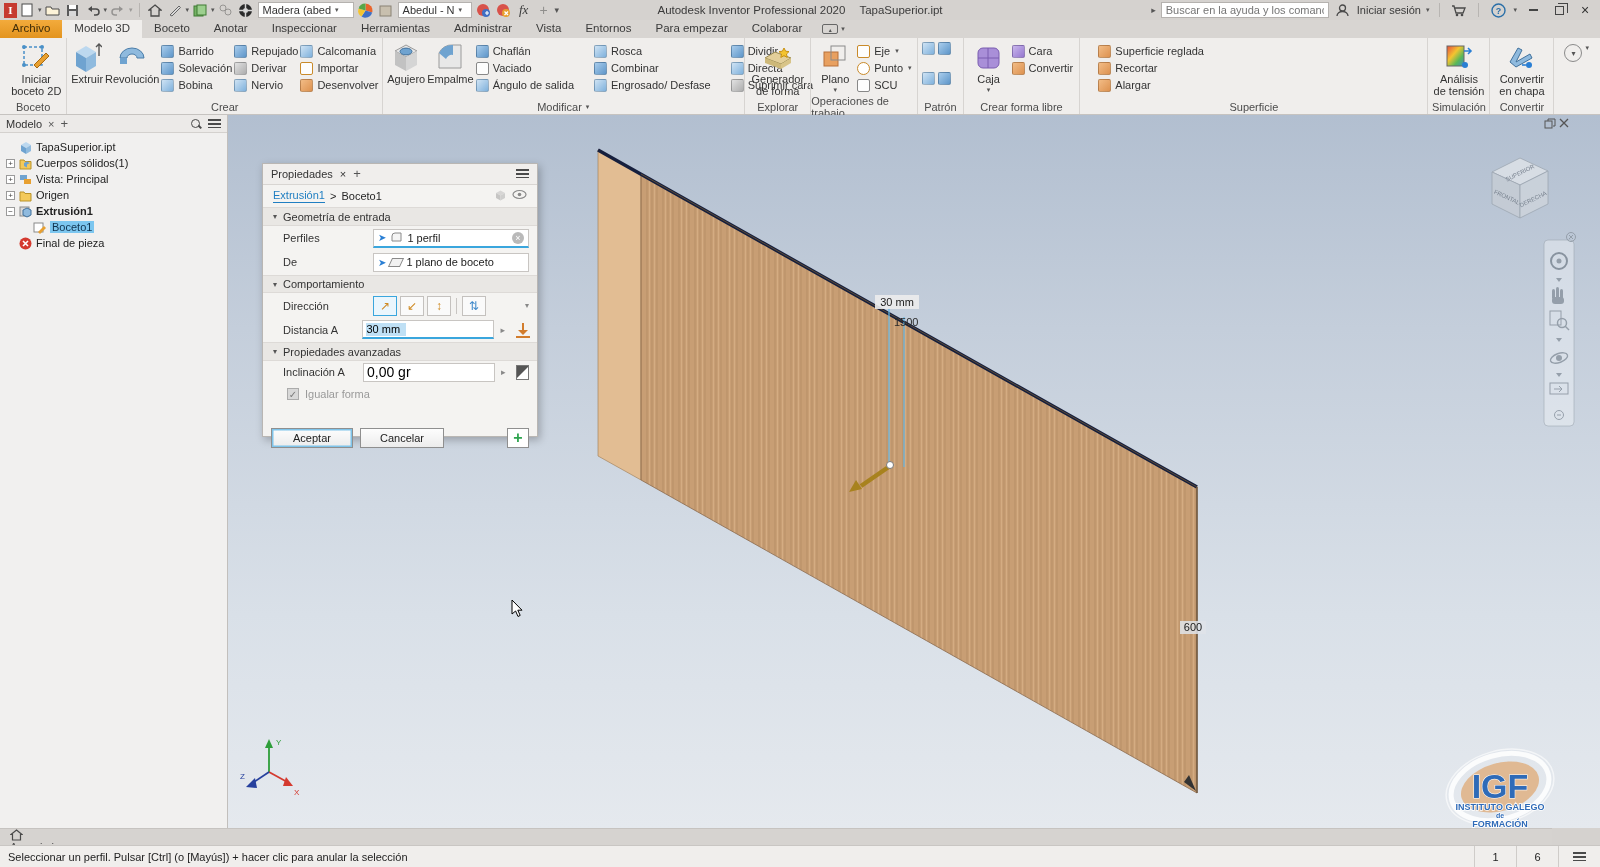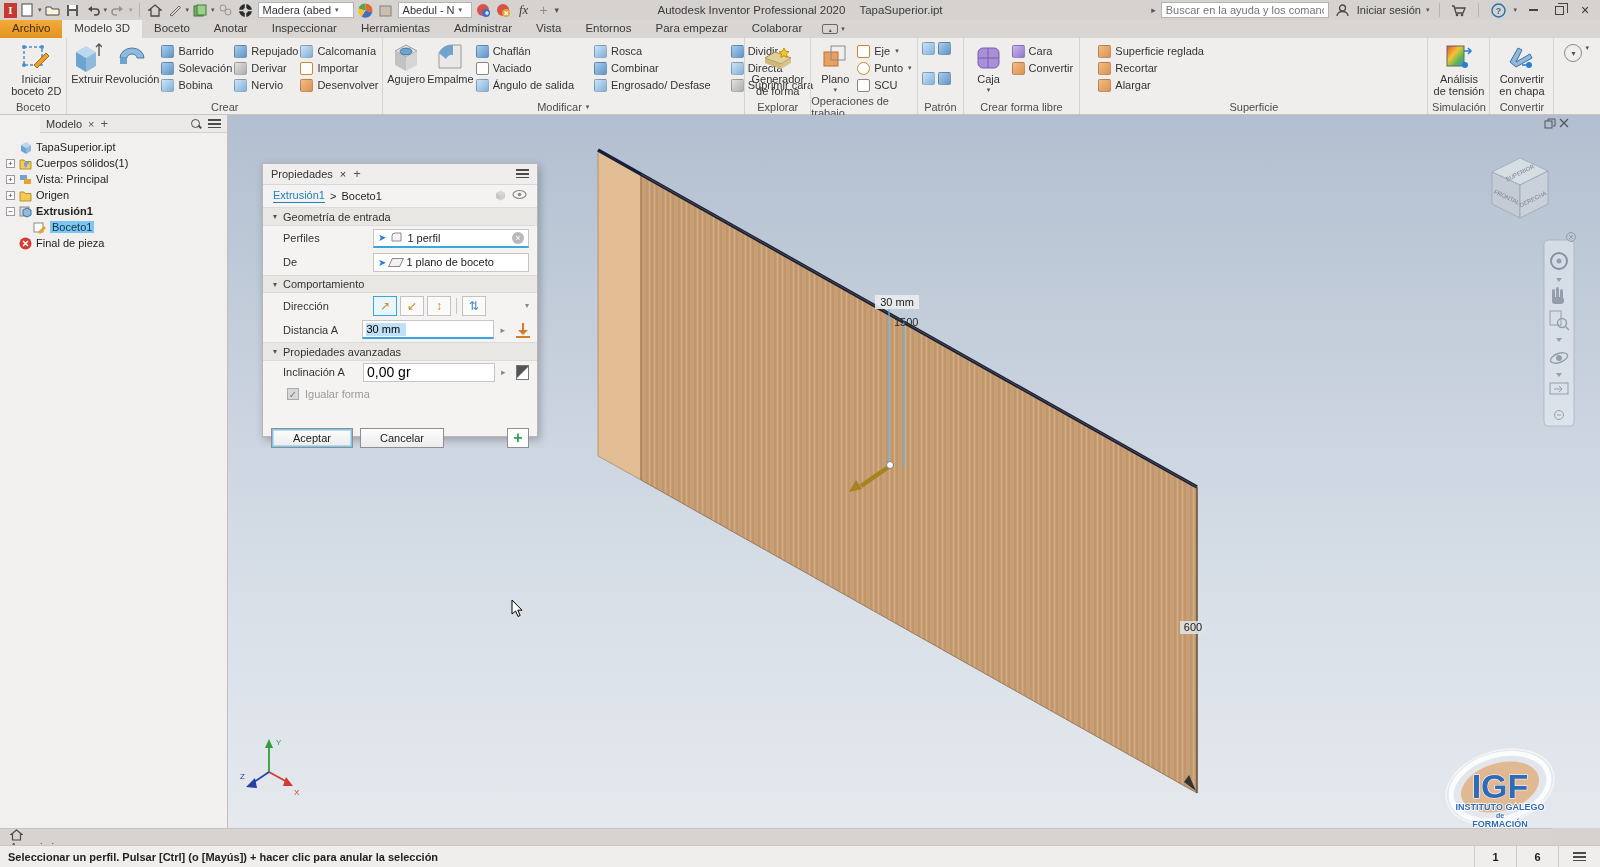--- a/index.html
+++ b/index.html
@@ -70,21 +70,21 @@
   .c-purple { background:linear-gradient(135deg,#c9b6ec,#9577cf); }
   .c-white  { background:#fdfdfd; }
 
   
   .workspace { position:absolute; left:0; top:115px; width:1600px; height:713px; display:flex; }
 
   
   .browser { width:228px; height:713px; background:#f1f0ef; border-right:1px solid #c2bfbc;
     display:flex; flex-direction:column; }
   .br-head { height:18px; background:#eceae8; border-bottom:1px solid #d4d1ce; display:flex;
-    align-items:center; padding:0 6px; gap:6px; color:#333;margin-left:40px; }
+    align-items:center; padding:0 6px; gap:6px; color:#333; }
   .br-head .x { color:#555; }
   .br-head .plus { color:#555; font-size:13px; }
   .br-head .spacer { flex:1; }
   .tree { padding:6px 0 0 6px; }
   .tree-row { display:flex; align-items:center; height:16px; gap:4px; color:#222; }
   .exp { width:9px; height:9px; border:1px solid #9a9a9a; background:#fff; font-size:8px;
     line-height:7px; text-align:center; color:#444; flex:0 0 9px; }
   .exp.none { border:none; background:transparent; }
   .ti { width:13px; height:13px; flex:0 0 13px; }
   .tree-label.sel { background:#7cc6ef; color:#10334f; padding:0 2px; }
@@ -156,21 +156,21 @@
     display:flex; align-items:stretch; border-top:1px solid #c6c3c0;flex-direction:column; }
   .doctabs .lead { width:232px; border-right:1px solid #c6c3c0; }
   .dtab { display:flex; align-items:center; gap:5px; padding:0 10px; color:#4f4f4f; }
   .dtab.active { background:#fafafa; color:#1879bd; border-bottom:2px solid #2a8fd4; }
   .dtab .x { font-size:10px; color:#6a6a6a; }
   .doctabs .spacer { flex:1; }
   .doctabs .menu { display:flex; align-items:center; padding:0 10px; }
 
   
   .statusbar { position:absolute; left:0; top:845px; width:1600px; height:22px; background:#f0eeec;
-    border-top:1px solid #c9c6c3; display:flex; align-items:center; font-size:11px; color:#222;font-weight:bold; }
+    border-top:1px solid #c9c6c3; display:flex; align-items:center; font-size:11px; color:#222; }
   .statusbar .msg { padding:0 8px; flex:1; }
   .scell { width:42px; text-align:center; border-left:1px solid #cfccc9; align-self:stretch;
     display:flex; align-items:center; justify-content:center; }
 </style>
 </head>
 <body>
 
 <div class="app">
 
   <div class="titlebar">

